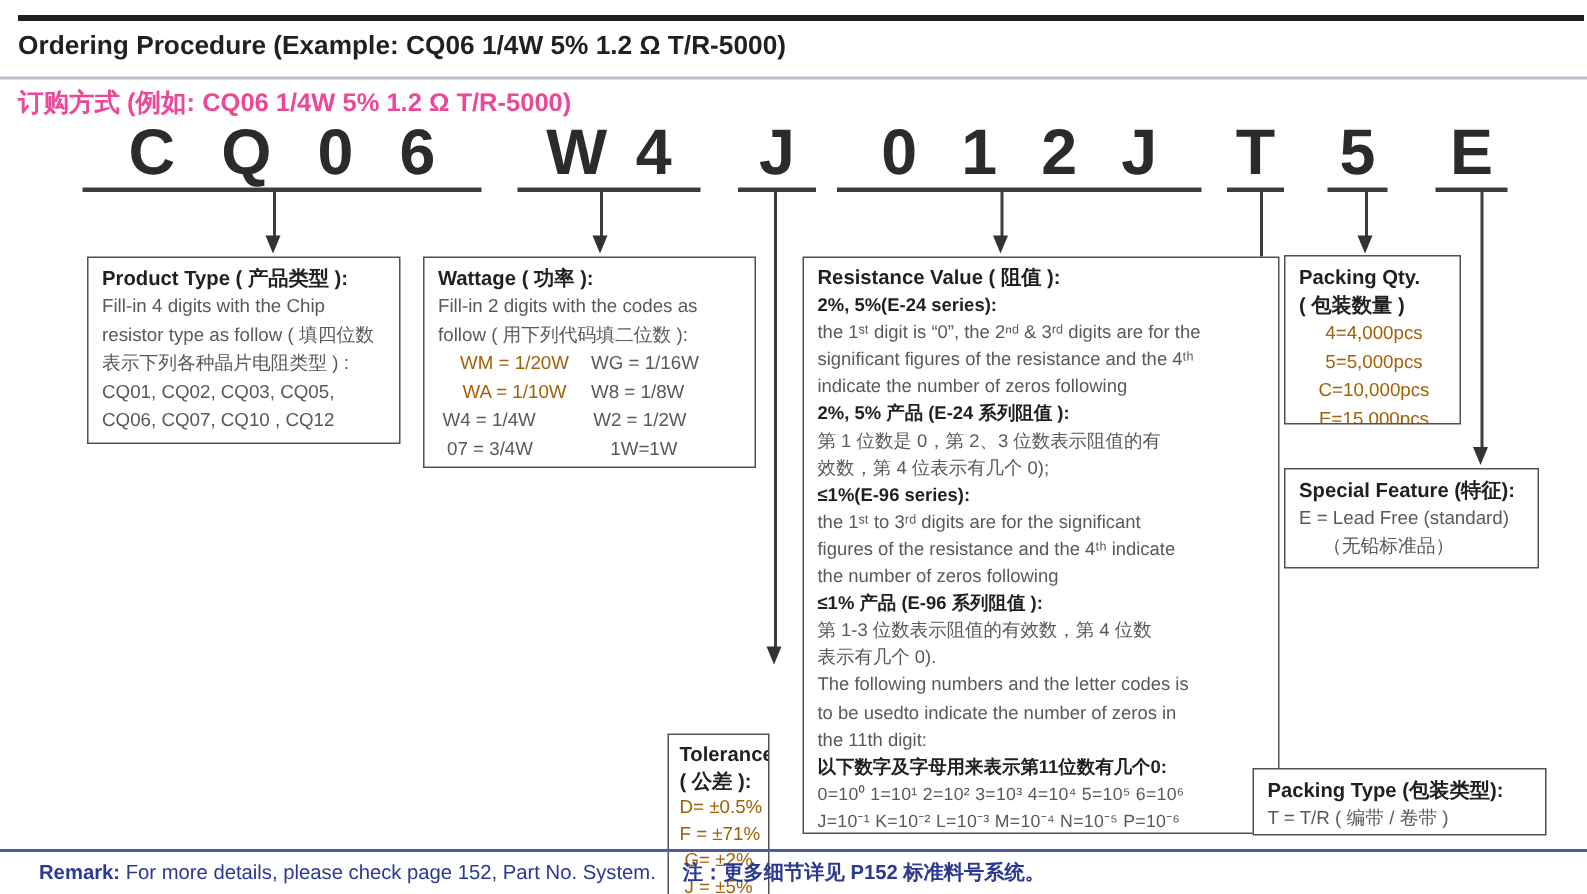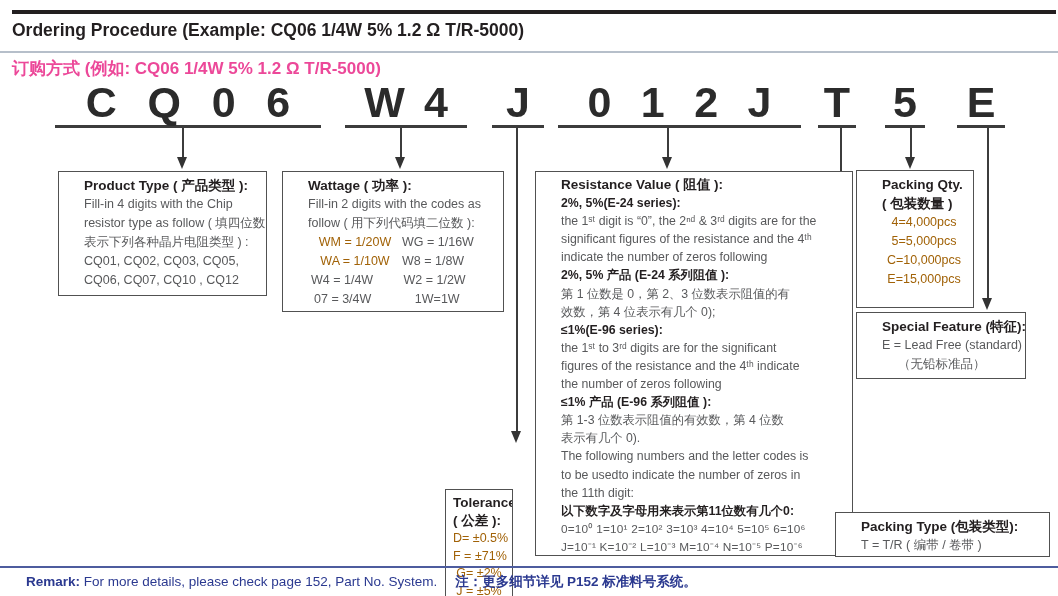--- a/index.html
+++ b/index.html
@@ -25,21 +25,21 @@
   .code-letter { display:block; }
 
   
   .arrow-line { position:absolute; width:2px; background:#3c3c3c; }
   .arrow-head { position:absolute; width:0; height:0;
     border-left:5.5px solid transparent; border-right:5.5px solid transparent;
     border-top:12px solid #333333; }
 
   
   .box { position:absolute; border:1.5px solid #515151; background:#ffffff;
-         box-sizing:border-box; padding:4px 7px 3px 25px; overflow:hidden; }
+         box-sizing:border-box; padding:4px 7px 3px 9px; overflow:hidden; }
   .bt  { font-weight:bold; color:#231f20; font-size:13.5px; line-height:19px; white-space:nowrap; }
   .bl  { color:#58595b; font-size:12.5px; line-height:19px; white-space:nowrap; }
   .muted { color:#a16207;text-align:center; }
   .boldline { font-weight:bold; color:#231f20; }
 
   #box-resistance .bl, #box-resistance .bt { line-height:18.1px; }
   #box-resistance .bl { font-size:12.3px; }
   .exp-line { font-size:11.8px !important; letter-spacing:0.2px; }
 
   .wrow { display:flex; }
@@ -171,36 +171,36 @@
     <div class="bl">第 1-3 位数表示阻值的有效数，第 4 位数</div>
     <div class="bl">表示有几个 0).</div>
     <div class="bl">The following numbers and the letter codes is</div>
     <div class="bl">to be usedto indicate the number of zeros in</div>
     <div class="bl">the 11th digit:</div>
     <div class="bl boldline">以下数字及字母用来表示第11位数有几个0:</div>
     <div class="bl exp-line">0=10⁰ 1=10¹ 2=10² 3=10³ 4=10⁴ 5=10⁵ 6=10⁶</div>
     <div class="bl exp-line">J=10⁻¹ K=10⁻² L=10⁻³ M=10⁻⁴ N=10⁻⁵ P=10⁻⁶</div>
   </div>
 
-  <div class="box" id="box-qty" style="left:856px;top:170px;width:118px;height:138px;">
+  <div class="box" id="box-qty" style="left:856px;top:170px;width:118px;height:113px;">
     <div class="bt">Packing Qty.</div>
     <div class="bt">( 包装数量 )</div>
     <div class="bl muted">4=4,000pcs</div>
     <div class="bl muted">5=5,000pcs</div>
     <div class="bl muted">C=10,000pcs</div>
     <div class="bl muted">E=15,000pcs</div>
   </div>
 
   <div class="box" id="box-special" style="left:856px;top:312px;width:170px;height:67px;">
     <div class="bt">Special Feature (特征):</div>
     <div class="bl">E = Lead Free (standard)</div>
     <div class="bl indent">（无铅标准品）</div>
   </div>
 
-  <div class="box" id="box-packtype" style="left:835px;top:512px;width:215px;height:45px;">
+  <div class="box" id="box-packtype" style="left:835px;top:512px;width:196px;height:45px;">
     <div class="bt">Packing Type (包装类型):</div>
     <div class="bl">T = T/R ( 编带 / 卷带 )</div>
   </div>
 
   <div class="abs" id="pre-remark-rule"></div>
   <div class="abs" id="remark">
     <span class="bold">Remark:</span><span> For more details, please check page 152, Part No. System.</span><span class="cn">注：更多细节详见 P152 标准料号系统。</span>
   </div>
   <div class="abs" id="bottom-rule"></div>
 

